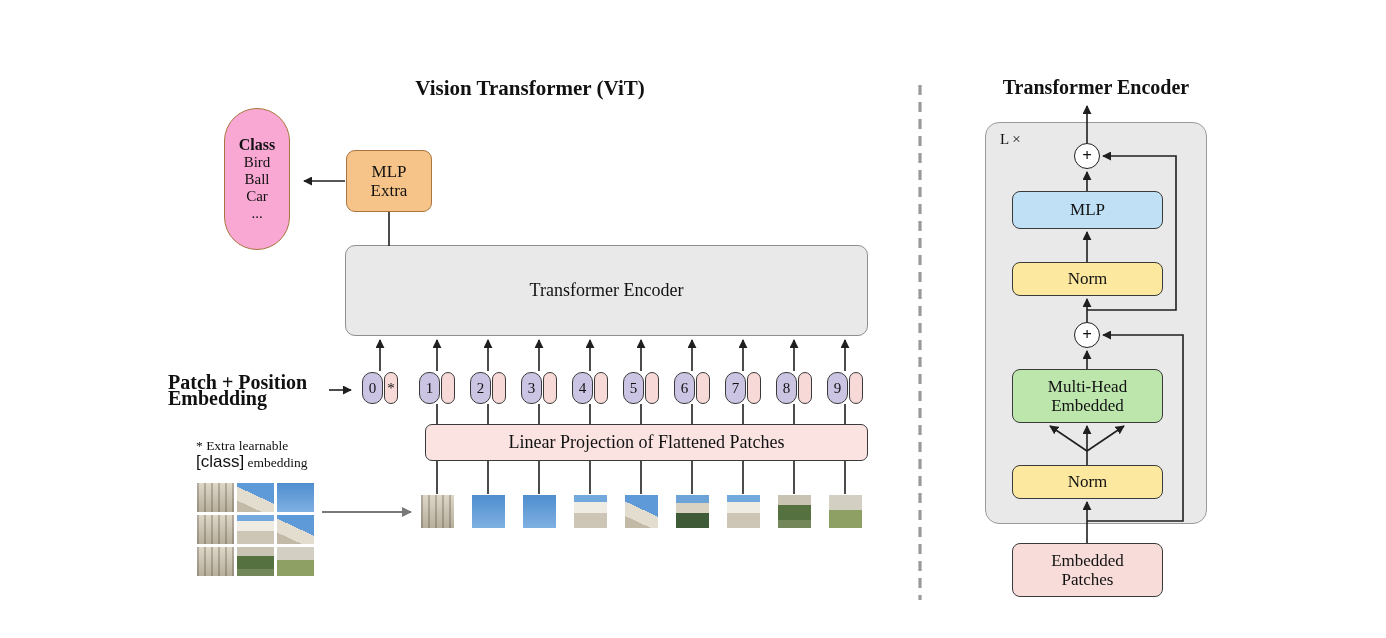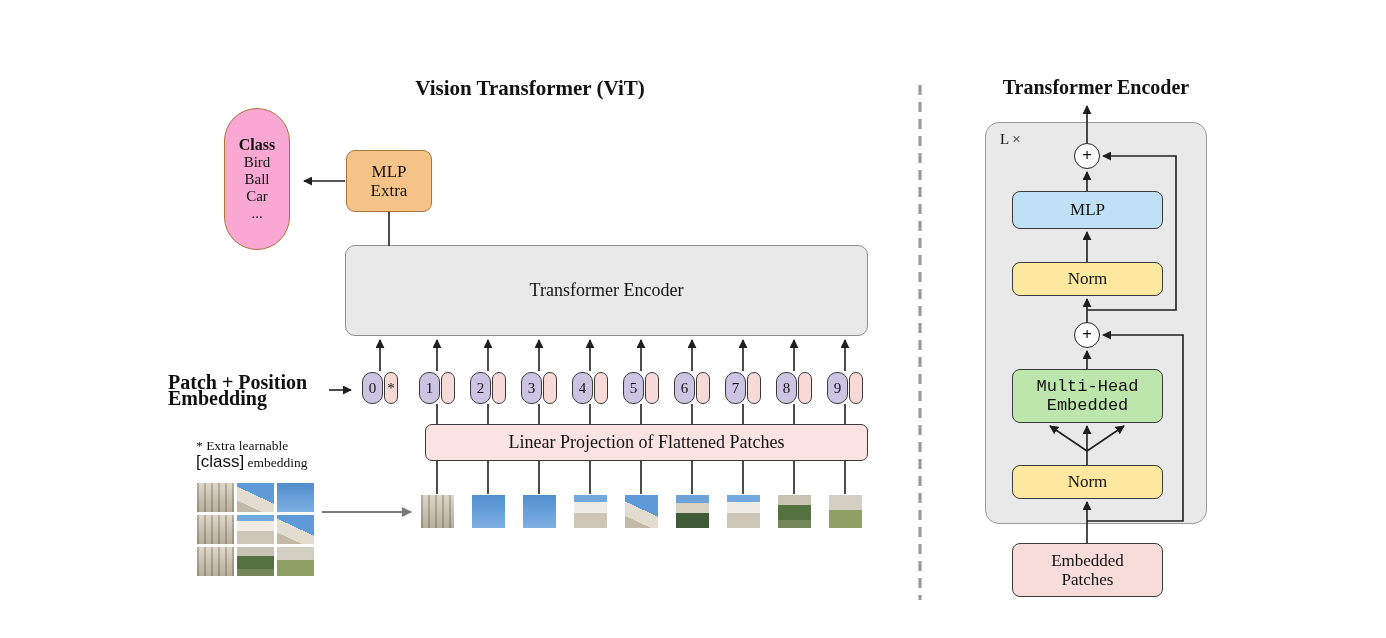--- a/index.html
+++ b/index.html
@@ -53,21 +53,21 @@
   .c-green  { background: linear-gradient(180deg,#c9c3b4 0 30%, #55713f 30% 75%, #74875a 75%); }
   .c-lawn   { background: linear-gradient(180deg,#d4cfc3 0 45%, #8fa065 45%); }
 
   
   .enc-frame { left:985px; top:122px; width:222px; height:402px; border-radius:14px;
                background:#e9e9e9; border:1.4px solid #9a9a9a; }
   .loop-label { position:absolute; left:1000px; top:131px; font-size:15px; }
   .rbox { left:1012px; width:151px; border:1.4px solid #3a3a3a; border-radius:8px; font-size:17px; }
   .mlp-box   { top:191px; height:38px; background:#bfe0f5; }
   .norm-mid  { top:262px; height:34px; background:#fce99f; }
-  .mha-box   { top:369px; height:54px; background:#bde6ad;font-family:Liberation Mono, monospace; }
+  .mha-box   { top:369px; height:54px; background:#bde6ad; }
   .norm-low  { top:465px; height:34px; background:#fce99f; }
   .embp-box  { top:543px; height:54px; background:#f8dcda; }
 
   .addc { position:absolute; width:26px; height:26px; border-radius:50%; background:#ffffff;
           border:1.6px solid #1f1f1f; display:flex; align-items:center; justify-content:center;
           font-size:17px; font-weight:bold; left:1074px; }
   .add1 { top:143px; } .add2 { top:322px; }
 
   svg.overlay { position:absolute; inset:0; width:1386px; height:638px;
                 pointer-events:none; }

